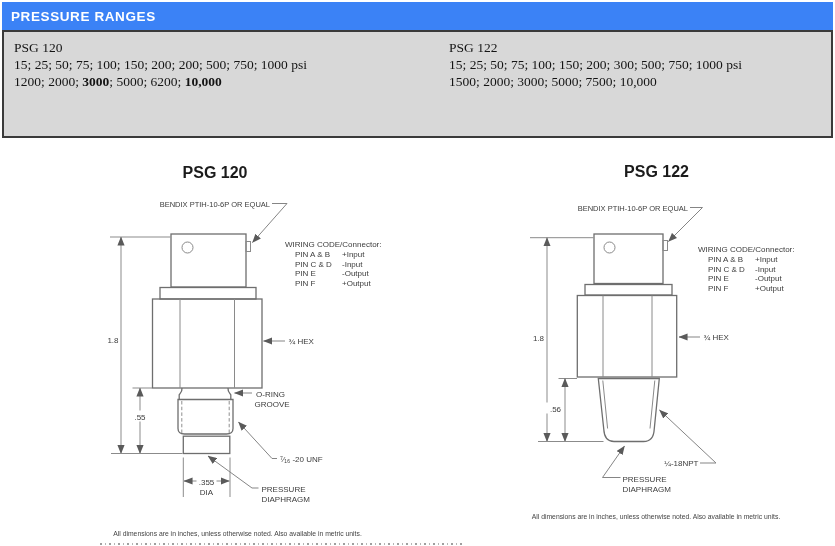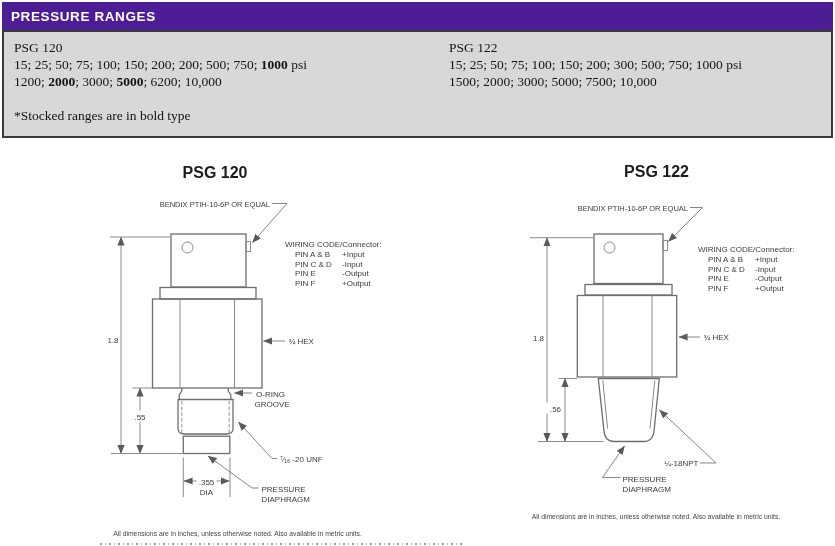--- a/index.html
+++ b/index.html
@@ -1,18 +1,18 @@
 <!DOCTYPE html>
 <html><head>
 <meta charset="utf-8">
 <style>
   html,body{margin:0;padding:0;background:#fff;}
   .page{position:relative;width:835px;height:546px;background:#ffffff;overflow:hidden;
         font-family:"Liberation Sans",sans-serif;}
-  .topbar{position:absolute;left:2px;top:2px;width:831px;height:28px;background:#4c1d95;
+  .topbar{position:absolute;left:2px;top:2px;width:831px;height:28px;background:#3b82f6;
           color:#ffffff;font-weight:bold;font-size:13.5px;letter-spacing:.6px;
           line-height:29px;padding-left:9px;box-sizing:border-box;}
   .panel{position:absolute;left:2px;top:30px;width:831px;height:108px;background:#d8d8d8;
          border:2px solid #3a3a3a;box-sizing:border-box;
          font-family:"Liberation Serif",serif;color:#141414;}
   .col{position:absolute;top:8px;font-size:13.5px;line-height:16.8px;white-space:nowrap;}
   .col-left{left:10px;}
   .col-right{left:445px;}
   .note{position:absolute;left:10px;top:76px;font-size:13.5px;white-space:nowrap;}
   .drawings{position:absolute;left:0;top:0;}
@@ -37,29 +37,28 @@
 
 <div class="page">
 
   <div class="topbar">
     <span>PRESSURE RANGES</span>
   </div>
 
   <div class="panel">
     <div class="col col-left">
       <div>PSG 120</div>
-      <div><span>15; 25; 50; 75; 100; 150; </span><span style="font-weight: normal;">200</span><span>; 200; </span><span style="font-weight: normal;">500</span><span>; 750; </span><span style="font-weight: bold;">1000</span><span> psi</span></div>
-      <div><span>1200; </span><span style="font-weight: bold;">2000</span><span>; </span><span style="font-weight: normal;">3000</span><span>; </span><span style="font-weight: bold;">5000</span><span>; 6200; </span><span style="font-weight: normal;">10,000</span></div>
+      <div><span>15; 25; 50; 75; 100; 150; </span><span style="font-weight: normal;">200</span><span>; 200; </span><span style="font-weight: normal;">500</span><span>; 750; </span><span style="font-weight: normal;">1000</span><span> psi</span></div>
+      <div><span>1200; </span><span style="font-weight: normal;">2000</span><span>; </span><span style="font-weight: bold;">3000</span><span>; </span><span style="font-weight: normal;">5000</span><span>; 6200; </span><span style="font-weight: bold;">10,000</span></div>
     </div>
     <div class="col col-right">
       <div>PSG 122</div>
       <div>15; 25; 50; 75; 100; 150; 200; 300; 500; 750; 1000 psi</div>
       <div>1500; 2000; 3000; 5000; 7500; 10,000</div>
     </div>
-    <div class="note">*Stocked ranges are in bold type</div>
   </div>
 
   <svg class="drawings" width="835" height="546" viewBox="0 0 835 546">
     <defs>
       <marker id="arr" viewBox="0 0 10 8" refX="9.5" refY="4" markerWidth="9" markerHeight="7.2" orient="auto-start-reverse" markerUnits="userSpaceOnUse">
         <path d="M0,0 L10,4 L0,8 Z" fill="#5a5a5a"></path>
       </marker>
     </defs>
 
     <g>

